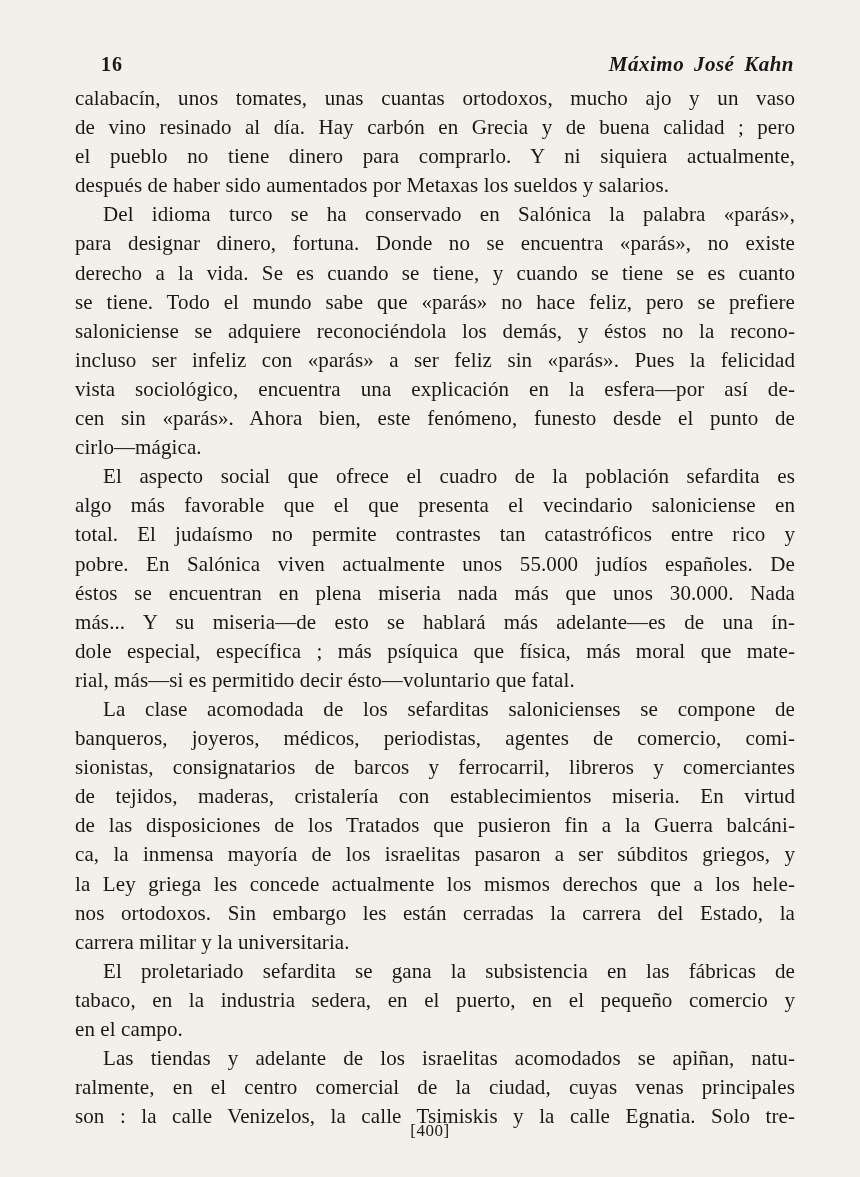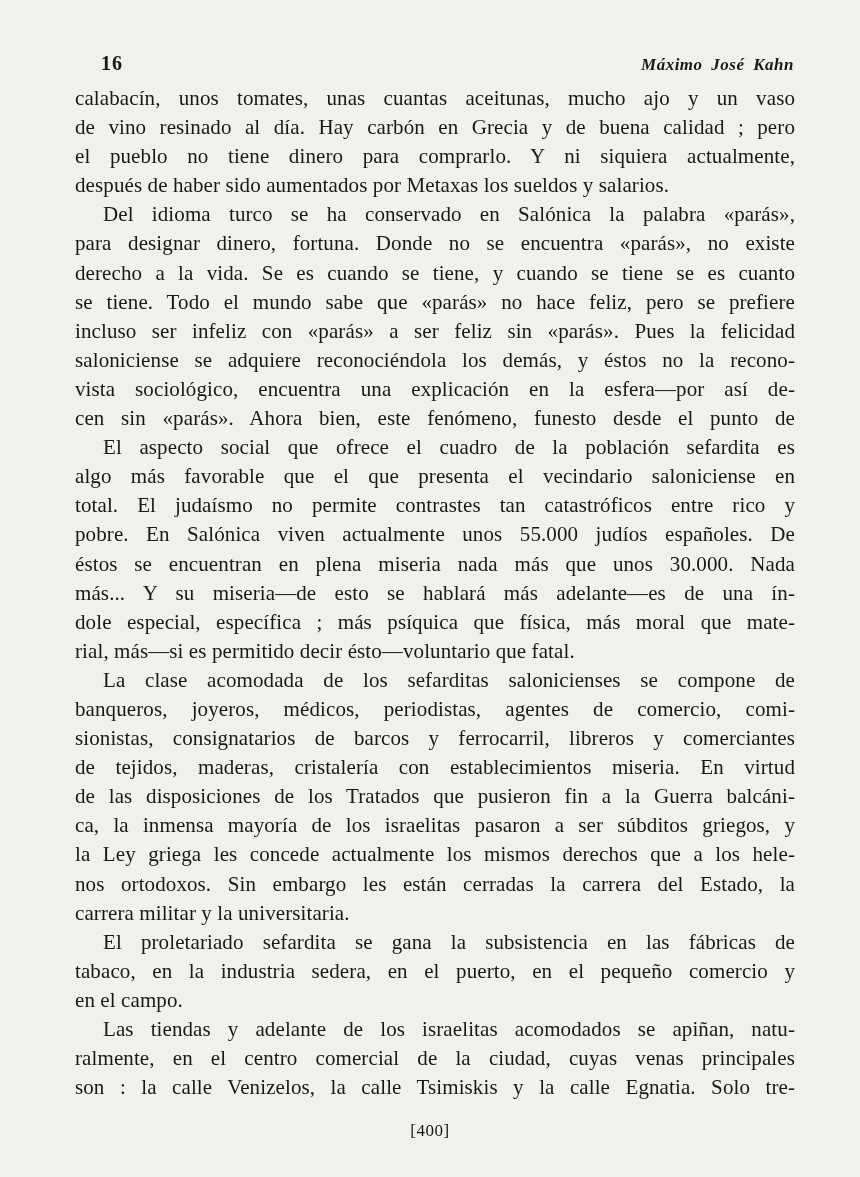--- a/index.html
+++ b/index.html
@@ -29,21 +29,21 @@
     justify-content: space-between;
     align-items: baseline;
   }
   .page-num {
     font-size: 20px;
     font-weight: bold;
     letter-spacing: 1px;
     padding-left: 26px;
   }
   .author {
-    font-size: 17px;
+    font-size: 21px;
     font-style: italic;
     font-weight: bold;
     letter-spacing: 0.5px;
     word-spacing: 4px;
   }
   .text-block {
     position: absolute;
     top: 84px;
     left: 75px;
     width: 720px;
@@ -79,34 +79,35 @@
 
 <div class="page">
 
   <header class="running-header">
     <span class="page-num">16</span>
     <span class="author">Máximo José Kahn</span>
   </header>
 
   <main class="text-block">
       <div class="para">
-        <div class="line">calabacín, unos tomates, unas cuantas aceitunas, mucho ajo y un vaso</div>
+        <div class="line">calabacín, unos tomates, unas cuantas ortodoxos, mucho ajo y un vaso</div>
         <div class="line">de vino resinado al día. Hay carbón en Grecia y de buena calidad ; pero</div>
         <div class="line">el pueblo no tiene dinero para comprarlo. Y ni siquiera actualmente,</div>
         <div class="line last">después de haber sido aumentados por Metaxas los sueldos y salarios.</div>
       </div>
       <div class="para">
         <div class="line first-indent">Del idioma turco se ha conservado en Salónica la palabra «parás»,</div>
         <div class="line">para designar dinero, fortuna. Donde no se encuentra «parás», no existe</div>
         <div class="line">derecho a la vida. Se es cuando se tiene, y cuando se tiene se es cuanto</div>
         <div class="line">se tiene. Todo el mundo sabe que «parás» no hace feliz, pero se prefiere</div>
+        <div class="line">saloniciense se adquiere reconociéndola los demás, y éstos no la recono-</div>
         <div class="line">incluso ser infeliz con «parás» a ser feliz sin «parás». Pues la felicidad</div>
-        <div class="line">saloniciense se adquiere reconociéndola los demás, y éstos no la recono-</div>
         <div class="line">vista sociológico, encuentra una explicación en la esfera—por así de-</div>
         <div class="line">cen sin «parás». Ahora bien, este fenómeno, funesto desde el punto de</div>
+        <div class="line last">cirlo—mágica.</div>
       </div>
       <div class="para">
         <div class="line first-indent">El aspecto social que ofrece el cuadro de la población sefardita es</div>
         <div class="line">algo más favorable que el que presenta el vecindario saloniciense en</div>
         <div class="line">total. El judaísmo no permite contrastes tan catastróficos entre rico y</div>
         <div class="line">pobre. En Salónica viven actualmente unos 55.000 judíos españoles. De</div>
         <div class="line">éstos se encuentran en plena miseria nada más que unos 30.000. Nada</div>
         <div class="line">más... Y su miseria—de esto se hablará más adelante—es de una ín-</div>
         <div class="line">dole especial, específica ; más psíquica que física, más moral que mate-</div>
         <div class="line last">rial, más—si es permitido decir ésto—voluntario que fatal.</div>

